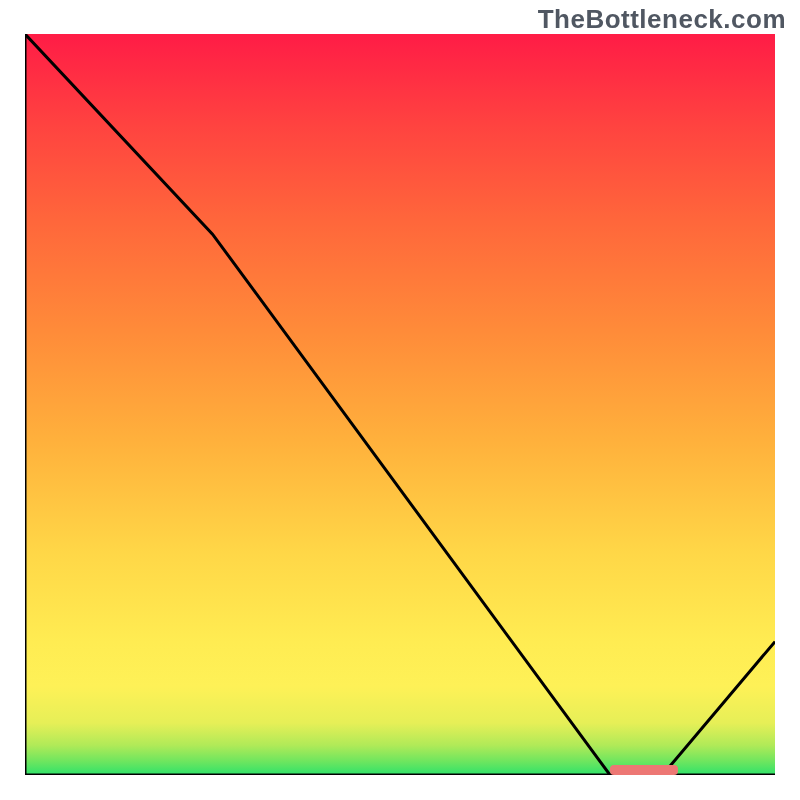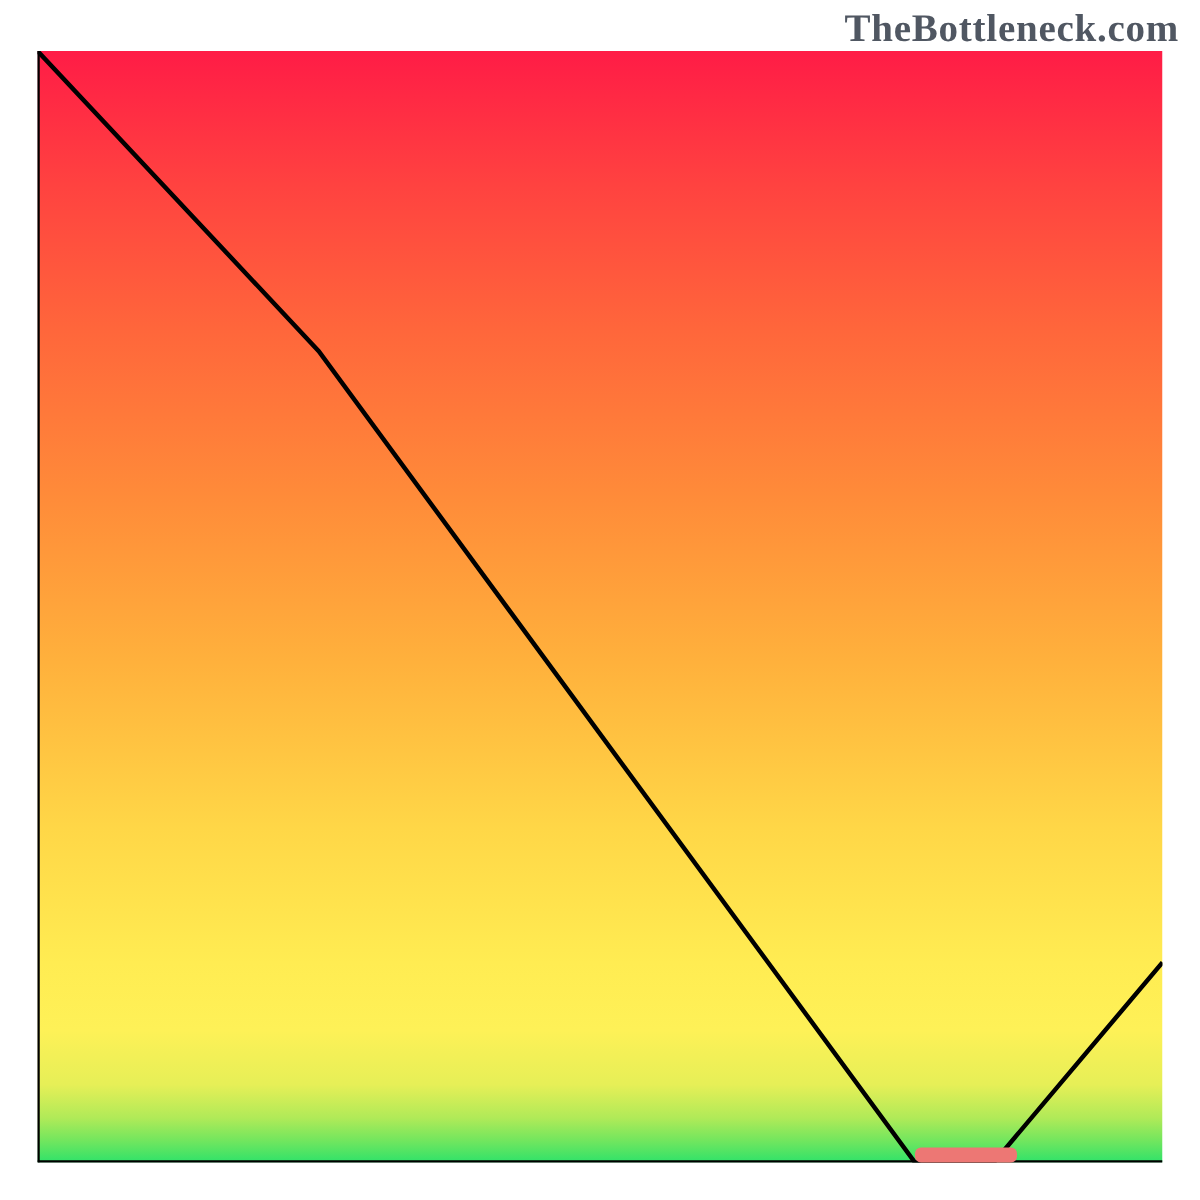--- a/index.html
+++ b/index.html
@@ -7,21 +7,20 @@
     padding: 0;
     width: 800px;
     height: 800px;
     background: #ffffff;
     font-family: Arial, Helvetica, sans-serif;
   }
   .wrap {
     position: relative;
     width: 800px;
     height: 800px;
-    font-family: Liberation Serif, serif;
   }
   .watermark {
     position: absolute;
     top: 4px;
     right: 14px;
     font-size: 26px;
     font-weight: 600;
     color: #505762;
     letter-spacing: 0.5px;
   }

